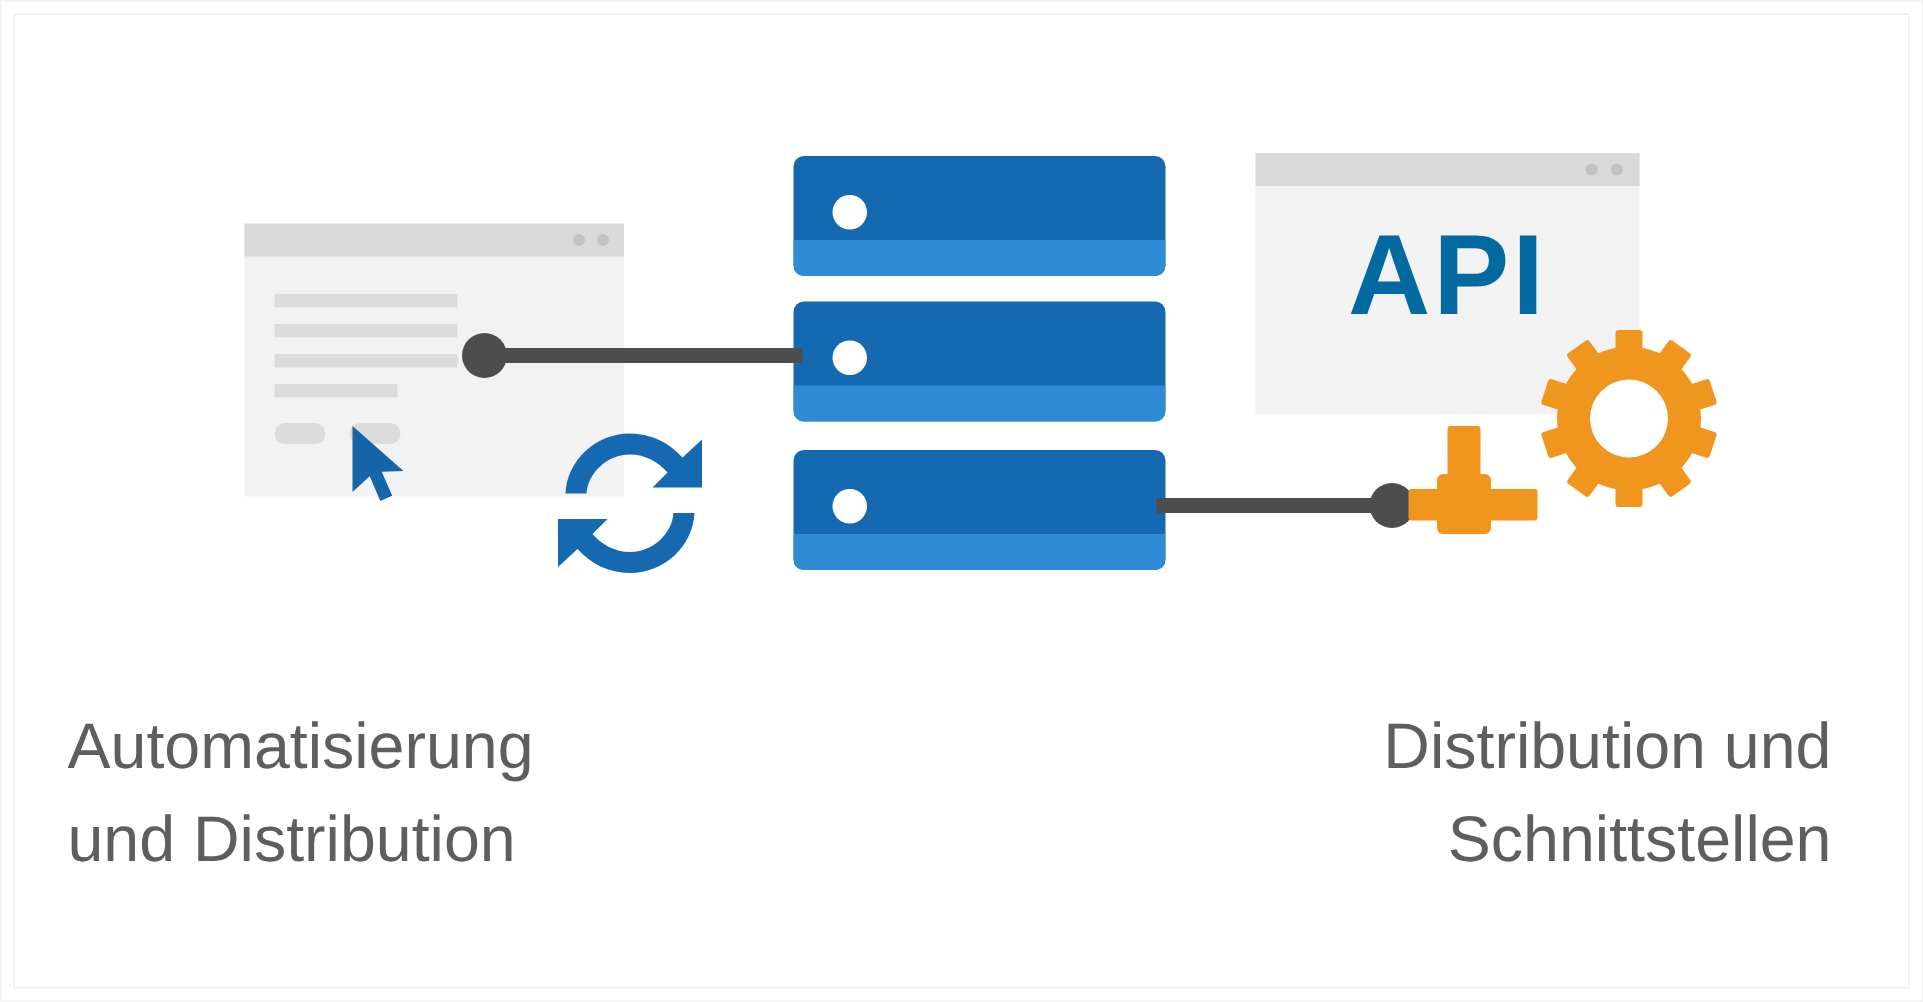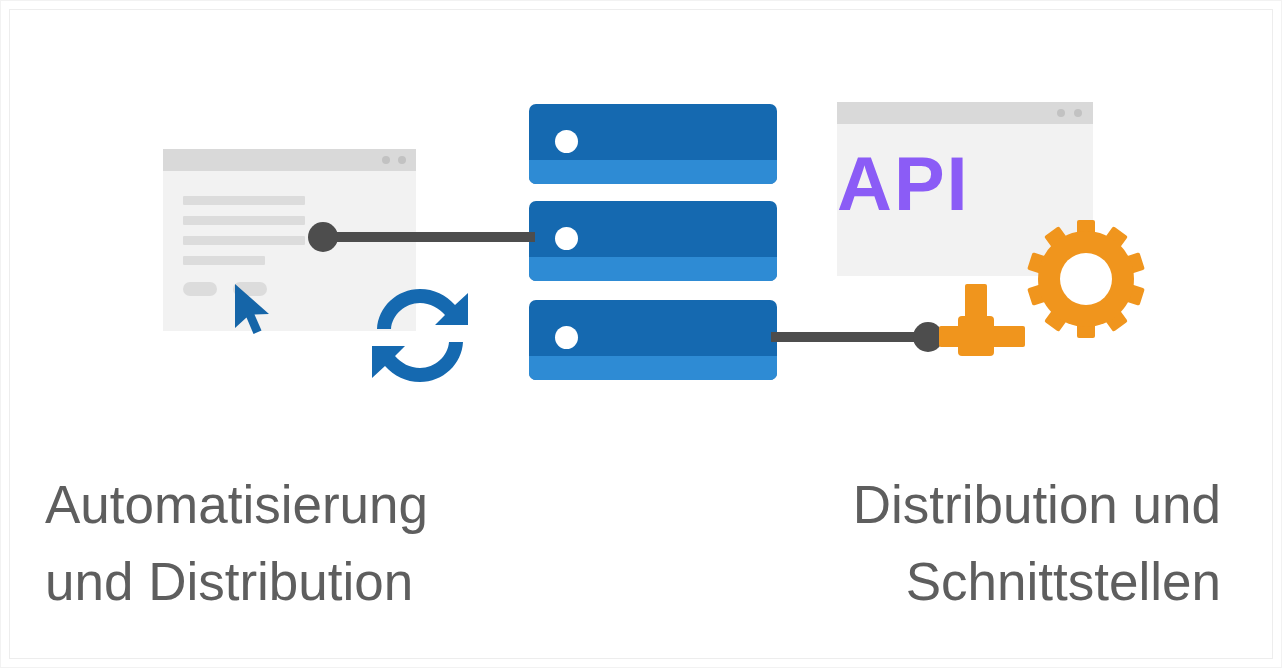--- a/index.html
+++ b/index.html
@@ -158,24 +158,25 @@
     width: 256px;
     height: 174px;
   }
   #api-window .win-dot.d1 { right: 28px; }
   #api-window .win-dot.d2 { right: 11px; }
   #api-label {
     position: absolute;
     left: 0;
     top: 44px;
     width: 100%;
+    text-align: center;
     font-size: 76px;
     font-weight: bold;
     letter-spacing: 2px;
-    color: #8b5cf6;
+    color: #0369a1;
     font-family: "Liberation Sans", sans-serif;
     line-height: 1;
     user-select: none;
   }
 
   
   .tc {
     position: absolute;
     background: #f0951d;
   }
@@ -189,21 +190,21 @@
     left: 1026px;
     top: 219px;
     width: 118px;
     height: 118px;
   }
 
   
   .caption {
     position: absolute;
     color: #5e5e5e;
-    font-size: 53px;
+    font-size: 43px;
     line-height: 1.45;
     font-family: "Liberation Sans", sans-serif;
     white-space: pre-line;
   }
   #caption-left {
     left: 44px;
     top: 466px;
     width: 430px;
     text-align: left;
   }

